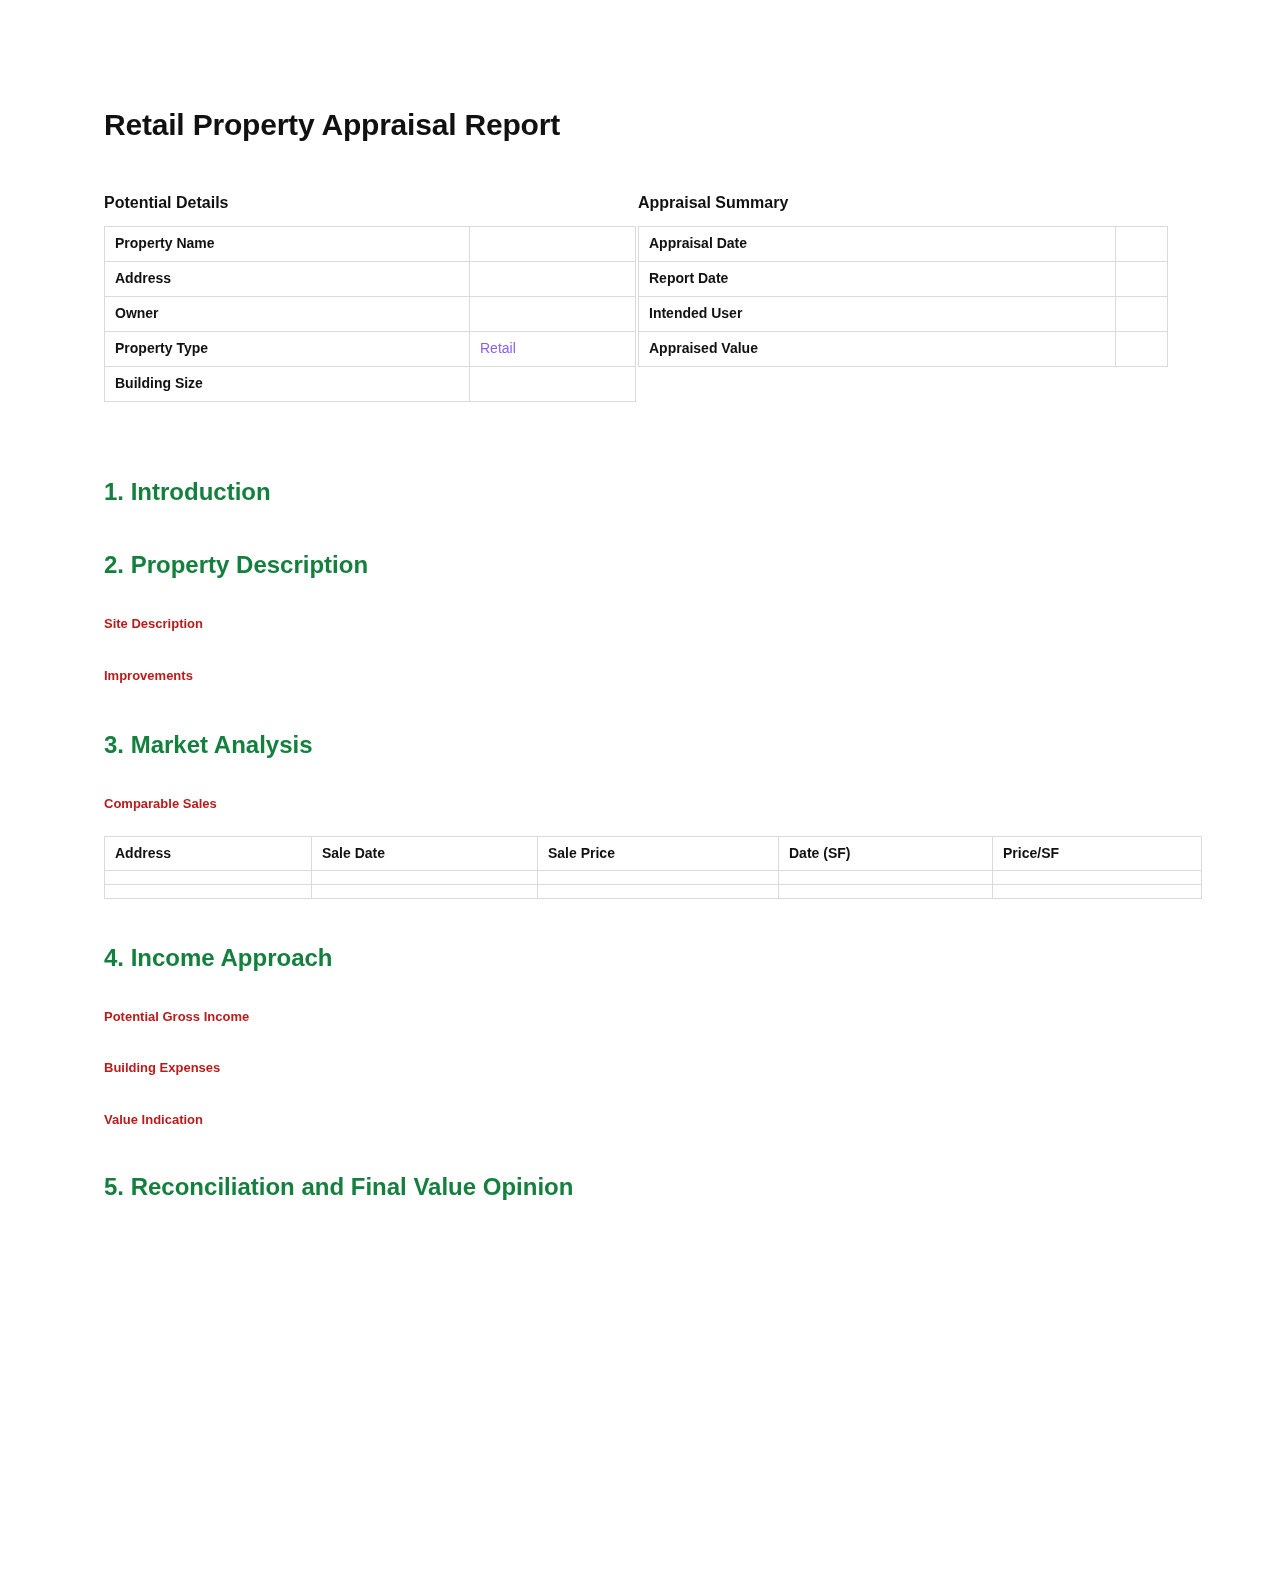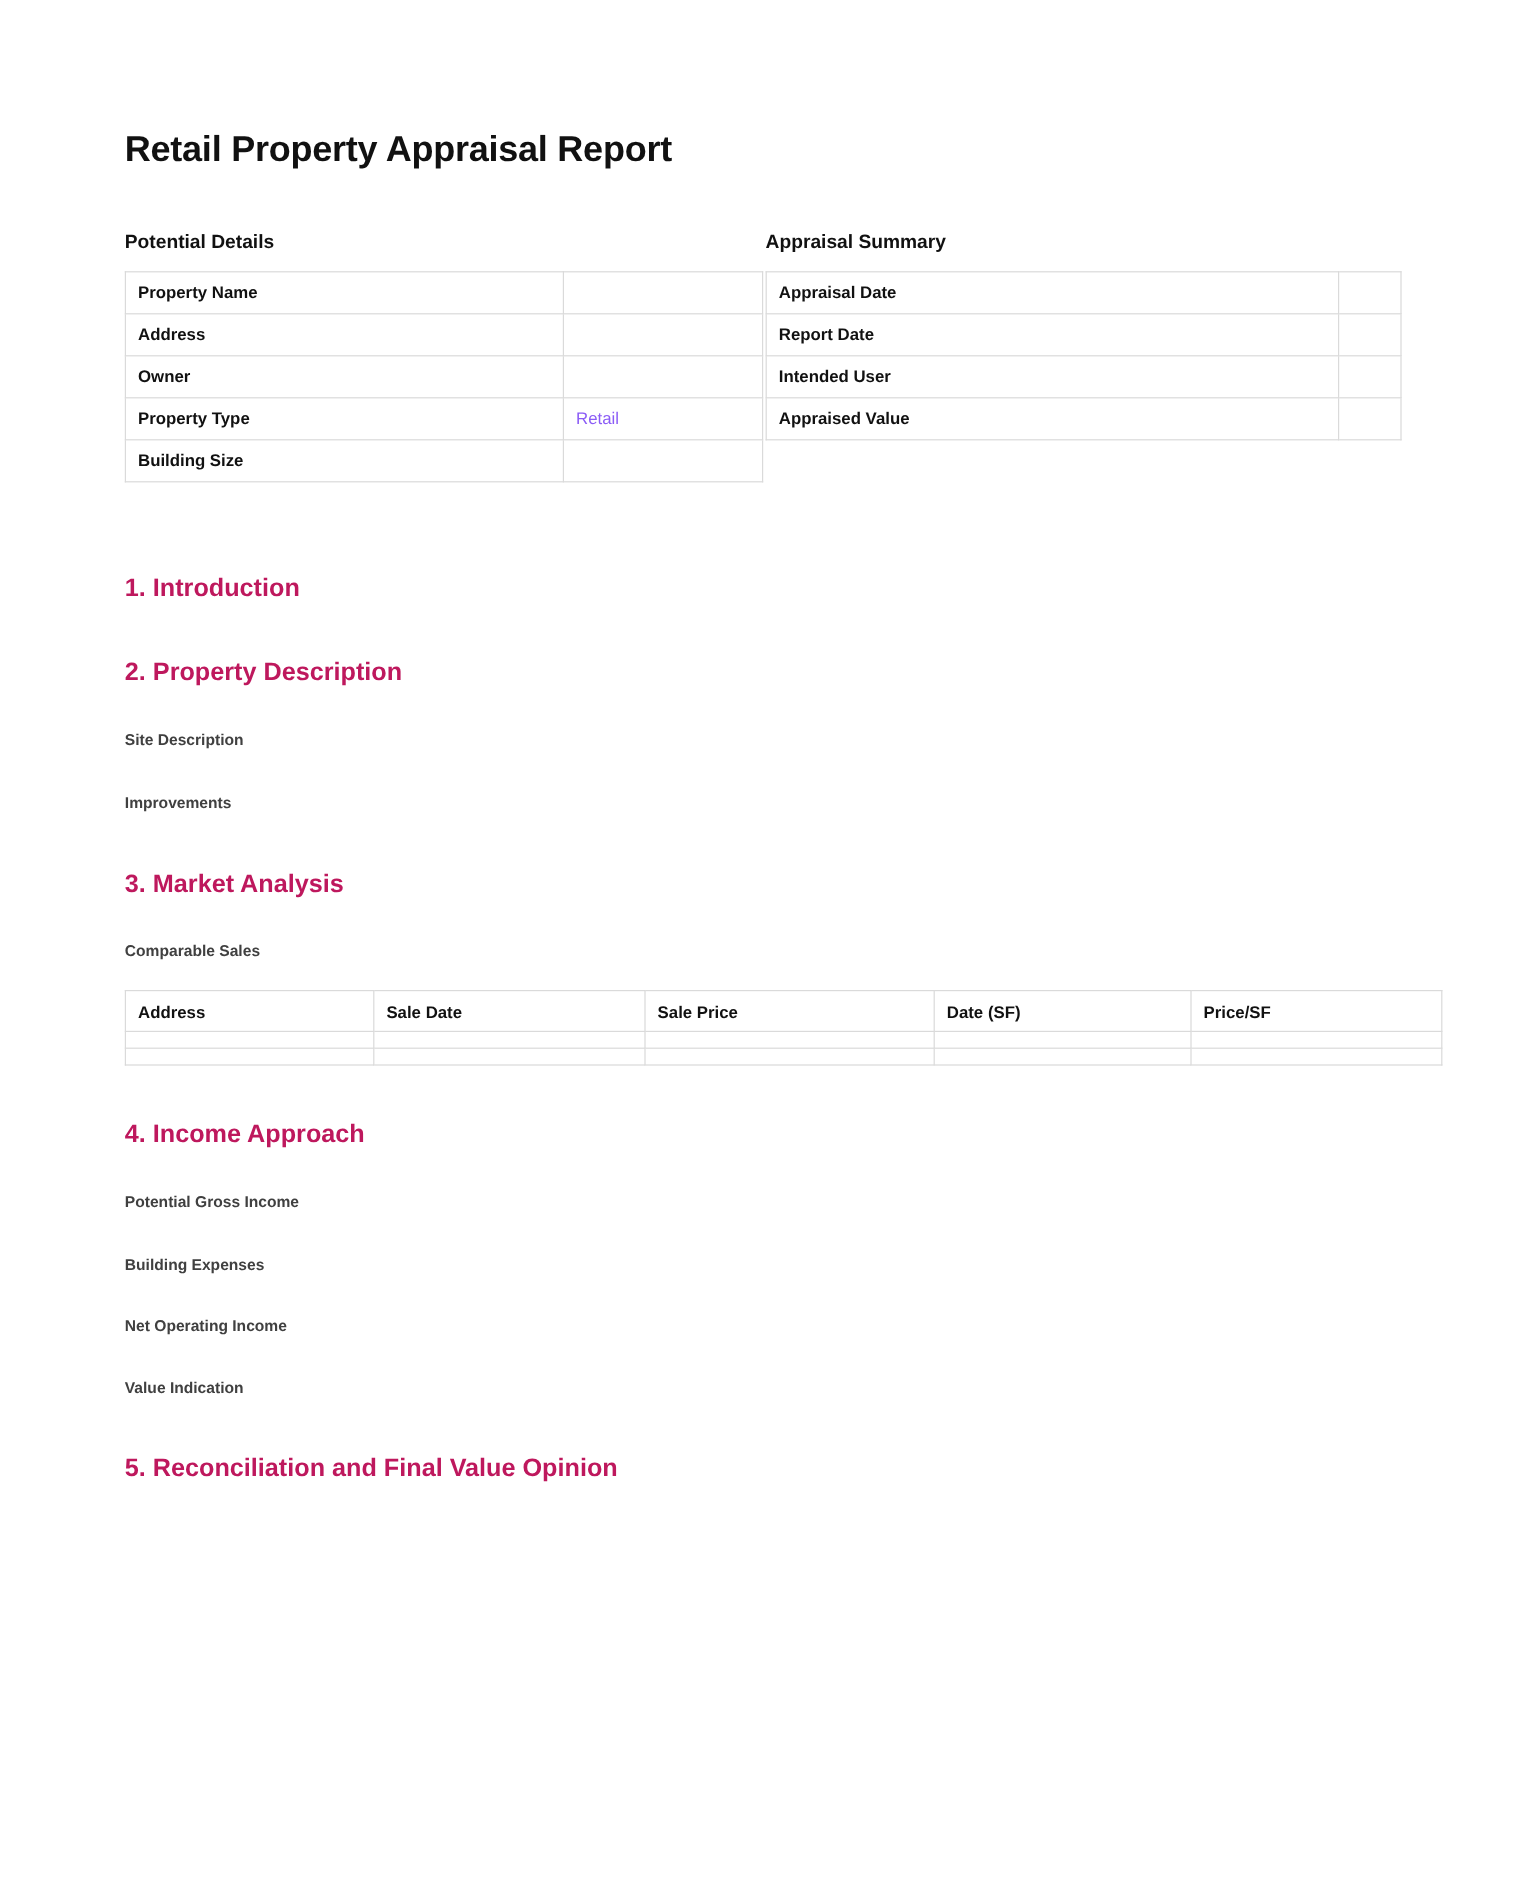--- a/index.html
+++ b/index.html
@@ -83,36 +83,36 @@
   table.kv td.v {
     font-weight: normal;
     color: #8b5cf6;
   }
   table.kv.left td.k { width: 354px; }
   table.kv.left td.v { width: 155px; }
   table.kv.right td.k { width: 466px; }
   table.kv.right td.v { width: 41px; }
 
   .section-heading {
-    font-size: 21px;
-    font-weight: bold;
-    color: #be185d;
+    font-size: 24px;
+    font-weight: bold;
+    color: #15803d;
     line-height: 1.2;
     margin: 0;
   }
   .sh-1 { margin-top: 76px; }
   .sh-2 { margin-top: 45px; }
   .sh-3 { margin-top: 48px; }
   .sh-4 { margin-top: 45px; }
   .sh-5 { margin-top: 46px; }
 
   .sub-heading {
     font-size: 13px;
     font-weight: bold;
-    color: #404040;
+    color: #b91c1c;
     line-height: 1.2;
     margin: 0;
   }
   .sub-a { margin-top: 36px; }
   .sub-b { margin-top: 36px; }
 
   table.grid {
     border-collapse: collapse;
     width: 1042px;
     table-layout: fixed;
@@ -247,21 +247,20 @@
           </tr>
         </tbody>
       </table>
 
       <h2 class="section-heading sh-4">4. Income Approach</h2>
 
       <h3 class="sub-heading sub-a">Potential Gross Income</h3>
 
       <h3 class="sub-heading sub-b">Building Expenses</h3>
 
-      <h3 class="sub-heading sub-b">Net Operating Income</h3>
 
       <h3 class="sub-heading sub-b">Value Indication</h3>
 
       <h2 class="section-heading sh-5">5. Reconciliation and Final Value Opinion</h2>
 
     </div>
   </div>
 </div>
 
 </body></html>

